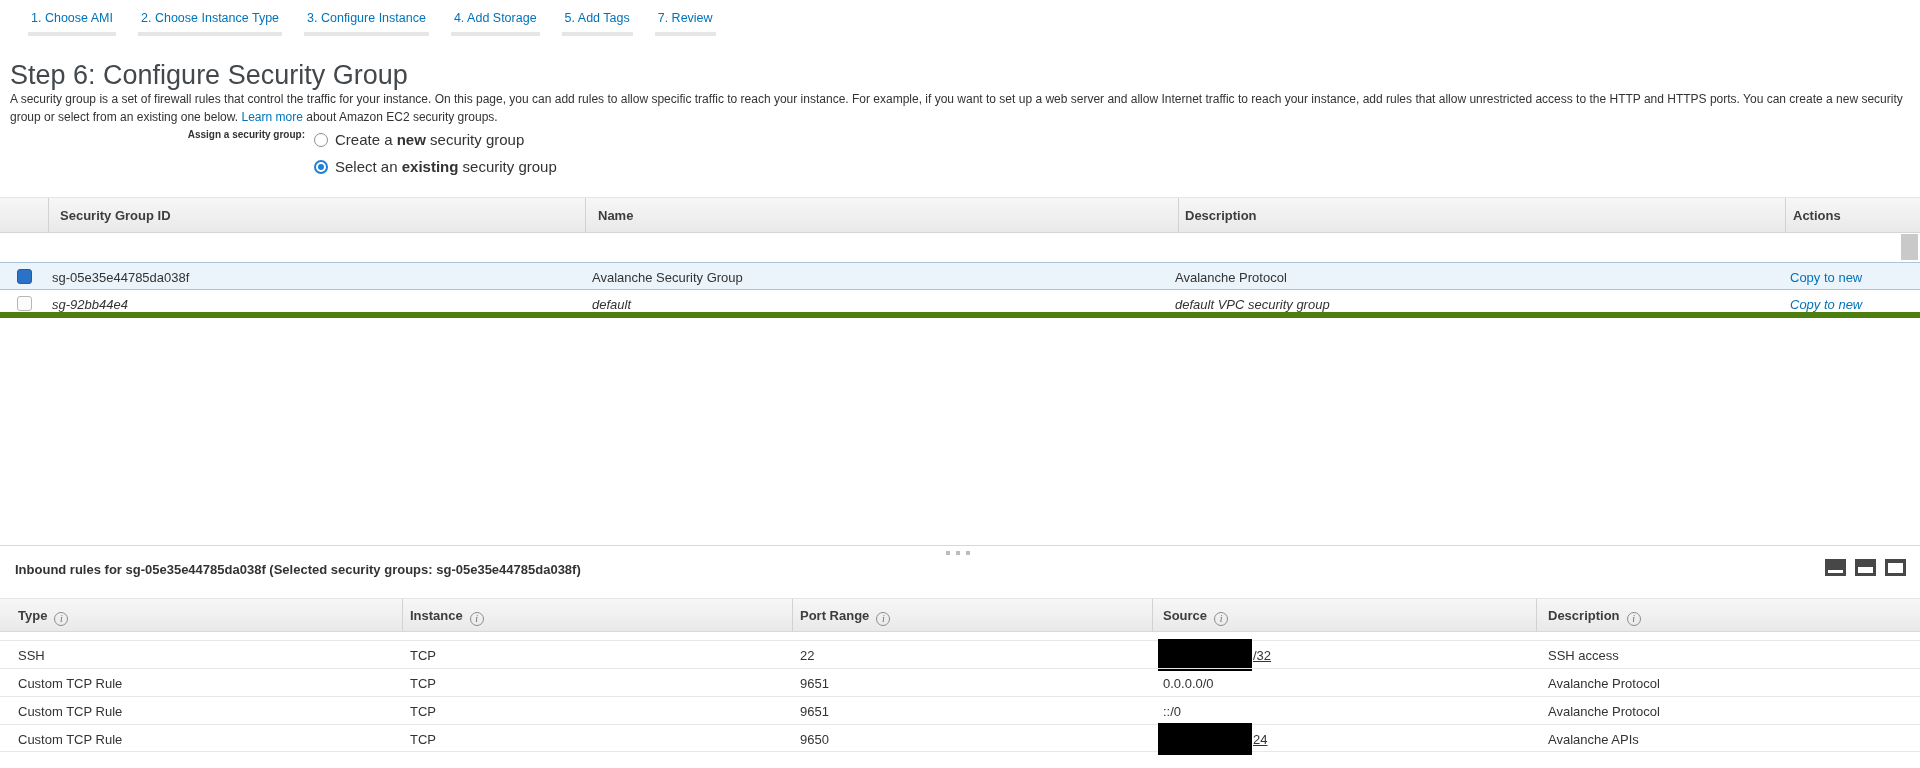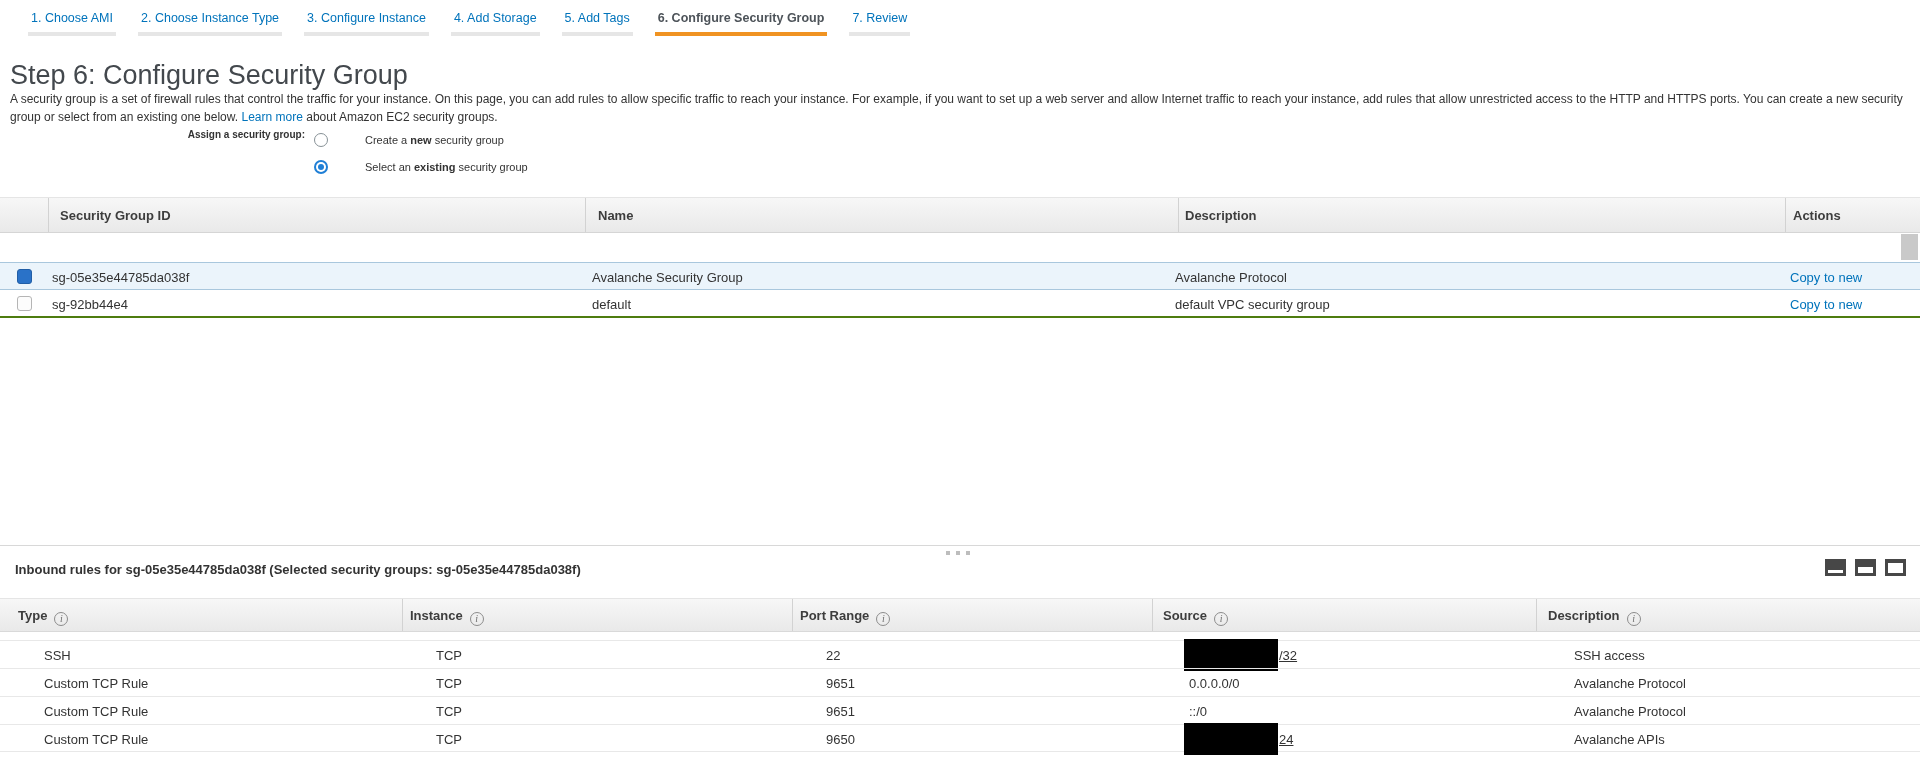--- a/index.html
+++ b/index.html
@@ -21,39 +21,39 @@
   .tab.active { color: #4d5359; font-weight: bold; border-bottom-color: #f09322; }
 
   
   .page-title { position: absolute; top: 42px; left: 10px; font-size: 27px; font-weight: 400; color: #43484d; }
   .page-desc { position: absolute; top: 78px; left: 10px; width: 1902px; font-size: 12px; line-height: 18px; color: #333; }
   .page-desc a { color: #0073bb; cursor: pointer; }
 
   
   .assign-label { position: absolute; top: 129px; left: 0; width: 305px; text-align: right; font-weight: bold; font-size: 10px; color: #333; }
   .assign-options { position: absolute; top: 126px; left: 314px; }
-  .option { display: flex; align-items: center; height: 27px; font-size: 11px; color: #333; cursor: pointer; gap: 30px; }
+  .option { display: flex; align-items: center; height: 27px; font-size: 15px; color: #333; cursor: pointer; }
   .option .lbl { margin-left: 7px; }
   .radio { width: 14px; height: 14px; border-radius: 50%; border: 1px solid #879196; background: #fff; position: relative; flex: 0 0 14px; }
   .radio.checked { border: none; background: #1f7fd6; }
   .radio.checked::after { content: ""; position: absolute; left: 2px; top: 2px; right: 2px; bottom: 2px; border-radius: 50%; background: #fff; }
   .radio.checked::before { content: ""; position: absolute; left: 4px; top: 4px; right: 4px; bottom: 4px; border-radius: 50%; background: #1f7fd6; z-index: 1; }
 
   
   .sg-header {
     position: absolute; top: 197px; left: 0; width: 1920px; height: 36px;
     background: linear-gradient(#f7f7f7, #e9e9e9);
     border-top: 1px solid #e5e5e5; border-bottom: 1px solid #d5d5d5;
   }
   .hlabel { position: absolute; top: 10px; font-size: 13px; font-weight: bold; color: #3d3d3d; white-space: nowrap; }
   .vdiv { position: absolute; top: 0; bottom: 0; width: 1px; background: #d2d2d2; }
 
   .sg-row { position: absolute; left: 0; width: 1920px; height: 28px; font-size: 13px; color: #333; cursor: pointer; }
   .sg-row.selected { background: #ebf4fb; border-top: 1px solid #a9c7dd; border-bottom: 1px solid #a9c7dd; }
-  .sg-row.plain { border-bottom: 2px solid #4d7c0f; }
+  .sg-row.plain { border-bottom: 6px solid #4d7c0f; font-style: italic; }
   .sg-row .cell { position: absolute; top: 7px; white-space: nowrap; }
   .sg-row .action { color: #0073bb; cursor: pointer; }
   .cb { position: absolute; left: 17px; top: 6px; width: 15px; height: 15px; border-radius: 3px; cursor: pointer; }
   .cb.checked { background: #2a72c8; border: 1px solid #215ea6; }
   .cb.unchecked { background: #fcfcfc; border: 1px solid #b5b5b5; }
   .scroll-thumb { position: absolute; left: 1901px; top: 234px; width: 17px; height: 26px; background: #c9c9c9; }
 
   
   .split-divider { position: absolute; top: 545px; left: 0; width: 1920px; border-top: 1px solid #d8d8d8; }
   .drag-dots { position: absolute; top: 551px; left: 946px; display: flex; gap: 6px; cursor: row-resize; }
@@ -76,34 +76,33 @@
   .in-header .hlabel { top: 9px; }
   .info {
     display: inline-block; width: 14px; height: 14px; border: 1px solid #8c8c8c; border-radius: 50%;
     font-size: 10px; line-height: 12px; text-align: center; color: #6f6f6f;
     font-family: "Liberation Serif", serif; font-style: italic;
     margin-left: 7px; vertical-align: -2px; font-weight: normal; cursor: pointer;
   }
 
   .irow { position: absolute; left: 0; width: 1920px; height: 28px; font-size: 13px; color: #333; border-top: 1px solid #e8e8e8; }
   .irow.last { border-bottom: 1px solid #e8e8e8; }
-  .irow .cell { position: absolute; top: 7px; white-space: nowrap; margin-left: 26px; }
+  .irow .cell { position: absolute; top: 7px; white-space: nowrap; }
   .cell.src-redacted .redact { position: absolute; left: 0; top: -9px; width: 94px; height: 32px; background: #000; }
   .cell.src-redacted .txt { margin-left: 95px; display: inline-block; text-decoration: underline; }
 </style>
 </head>
 <body>
 
 <nav class="tabs">
   <a class="tab">1. Choose AMI</a>
   <a class="tab">2. Choose Instance Type</a>
   <a class="tab">3. Configure Instance</a>
   <a class="tab">4. Add Storage</a>
   <a class="tab">5. Add Tags</a>
-  <a class="tab active">6. Configure Security Group</a>
   <a class="tab">7. Review</a>
 </nav>
 
 <h1 class="page-title">Step 6: Configure Security Group</h1>
 <p class="page-desc"><span>A security group is a set of firewall rules that control the traffic for your instance. On this page, you can add rules to allow specific traffic to reach your instance. For example, if you want to set up a web server and allow Internet traffic to reach your instance, add rules that allow unrestricted access to the HTTP and HTTPS ports. You can create a new security group or select from an existing one below.</span>
   <a>Learn more</a>
   <span>about Amazon EC2 security groups.</span></p>
 
 <div class="assign-label">Assign a security group:</div>
 <div class="assign-options">

